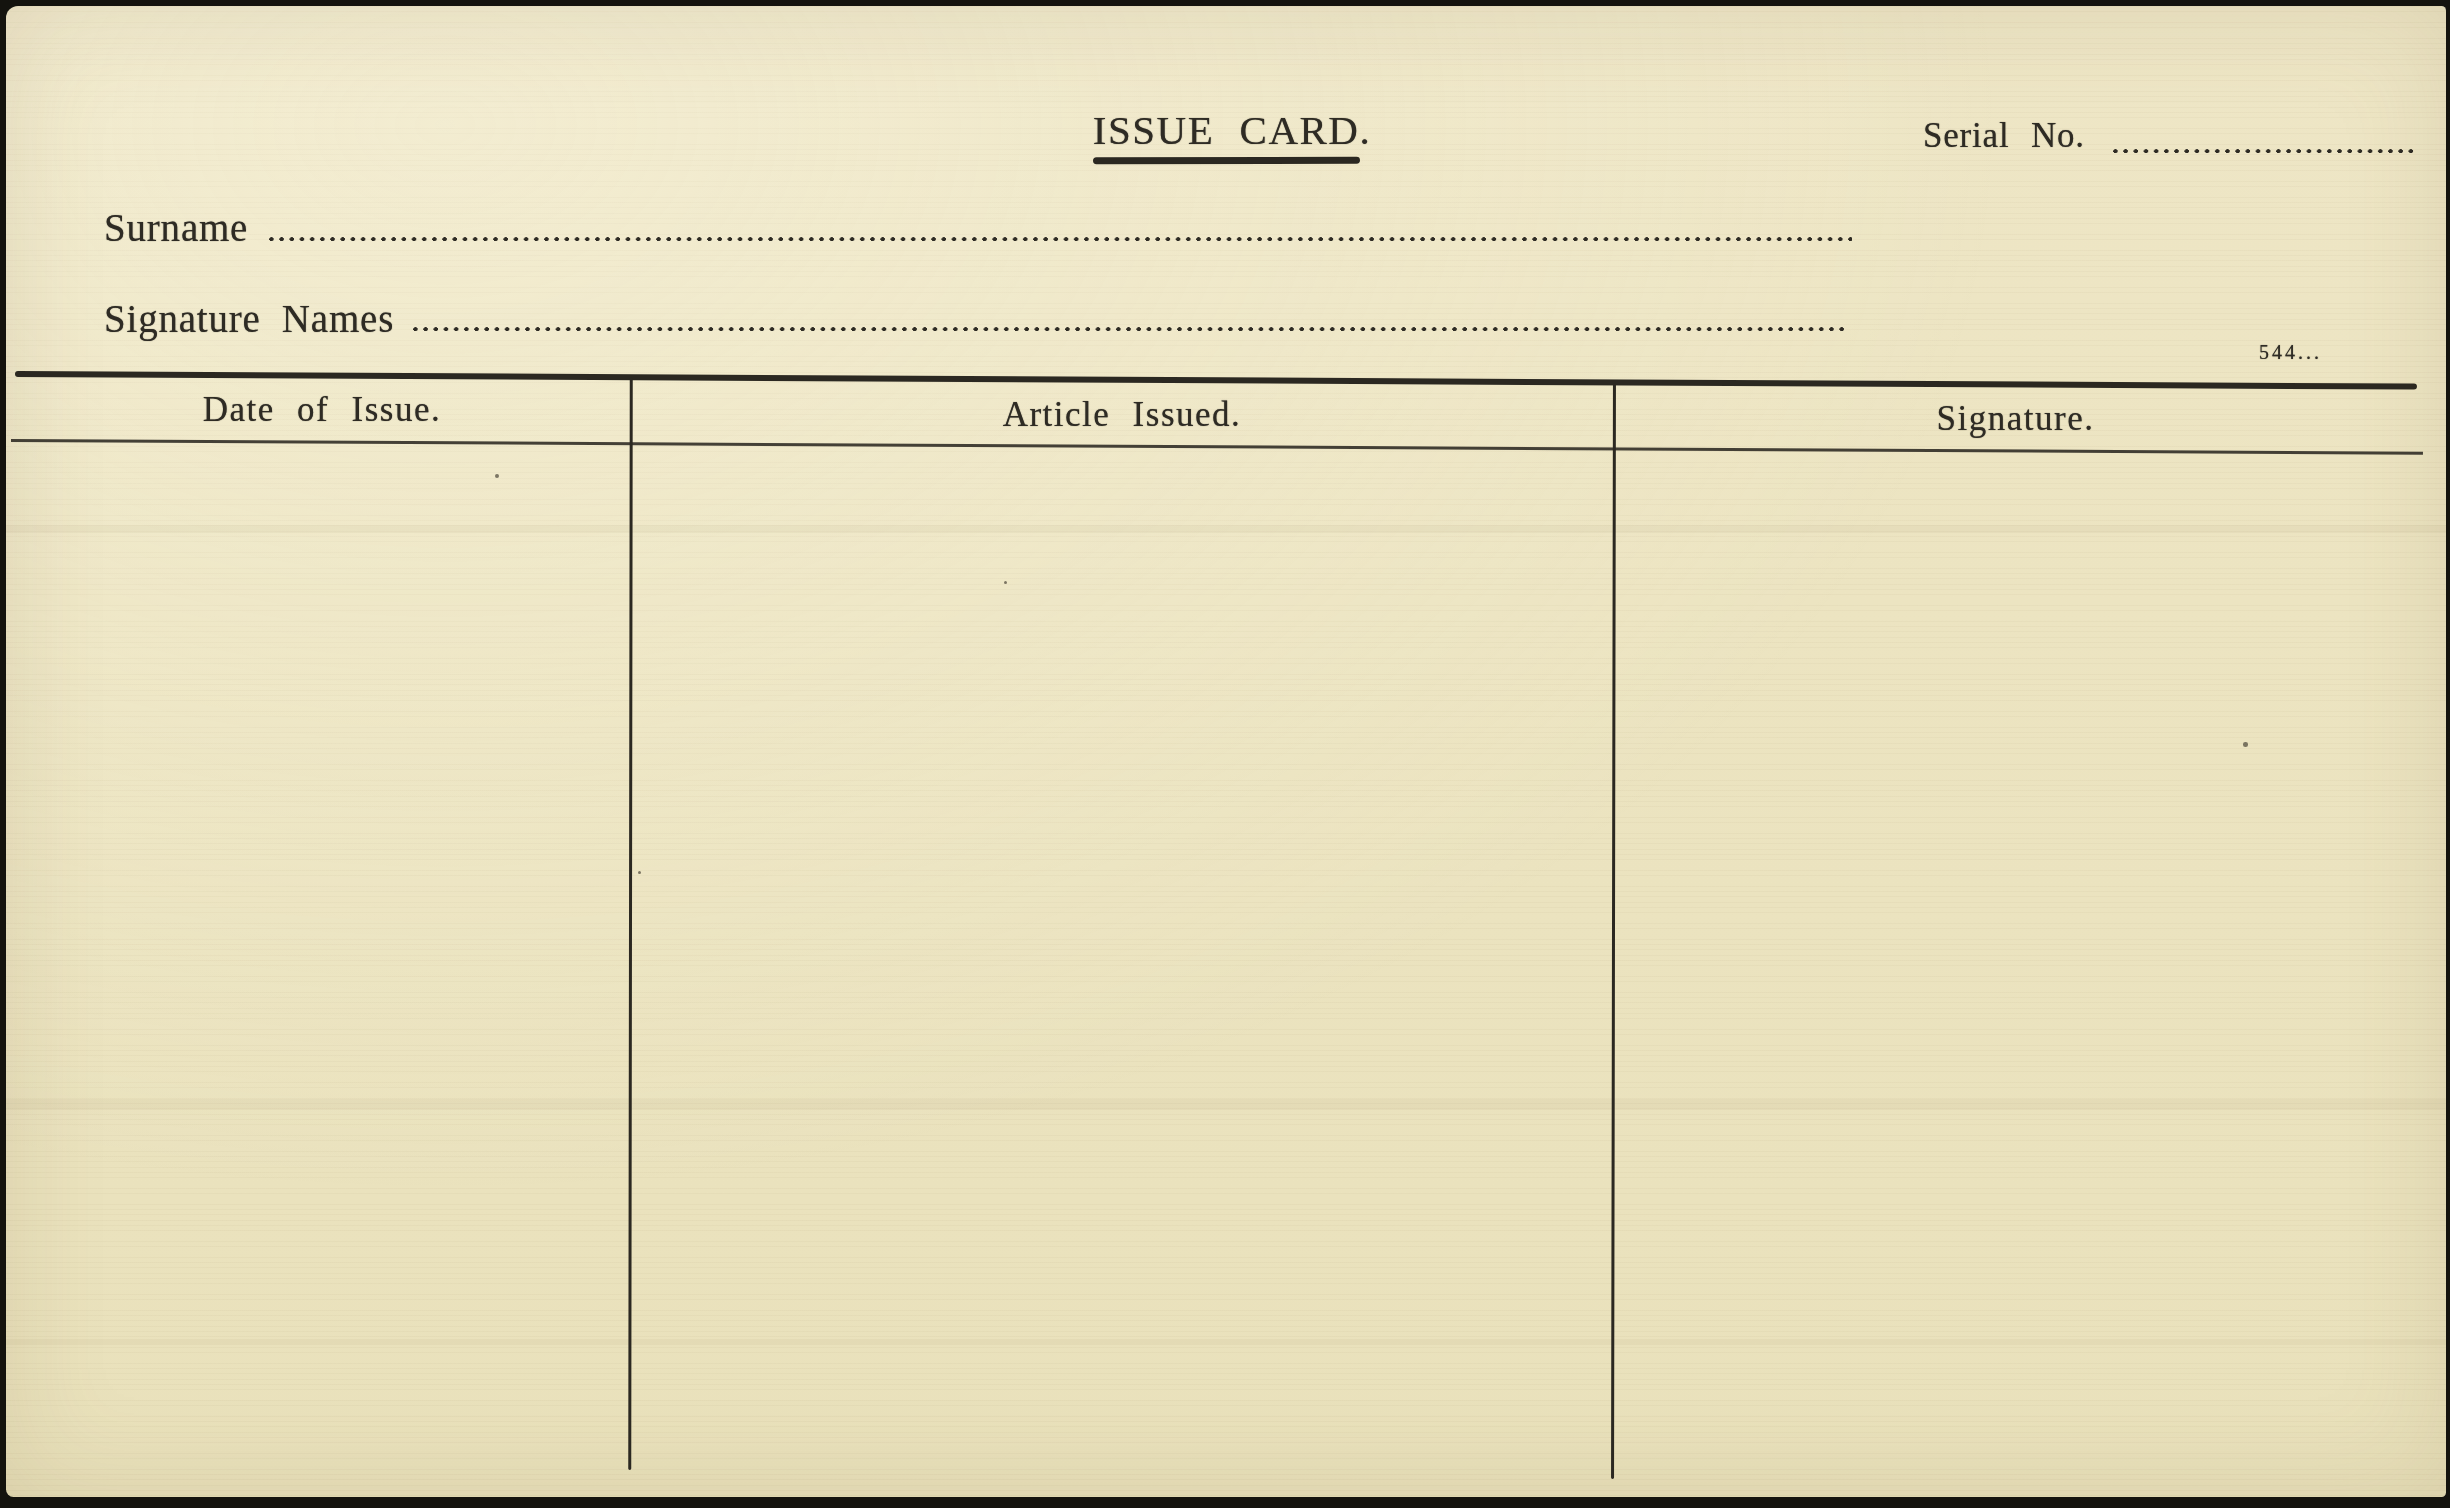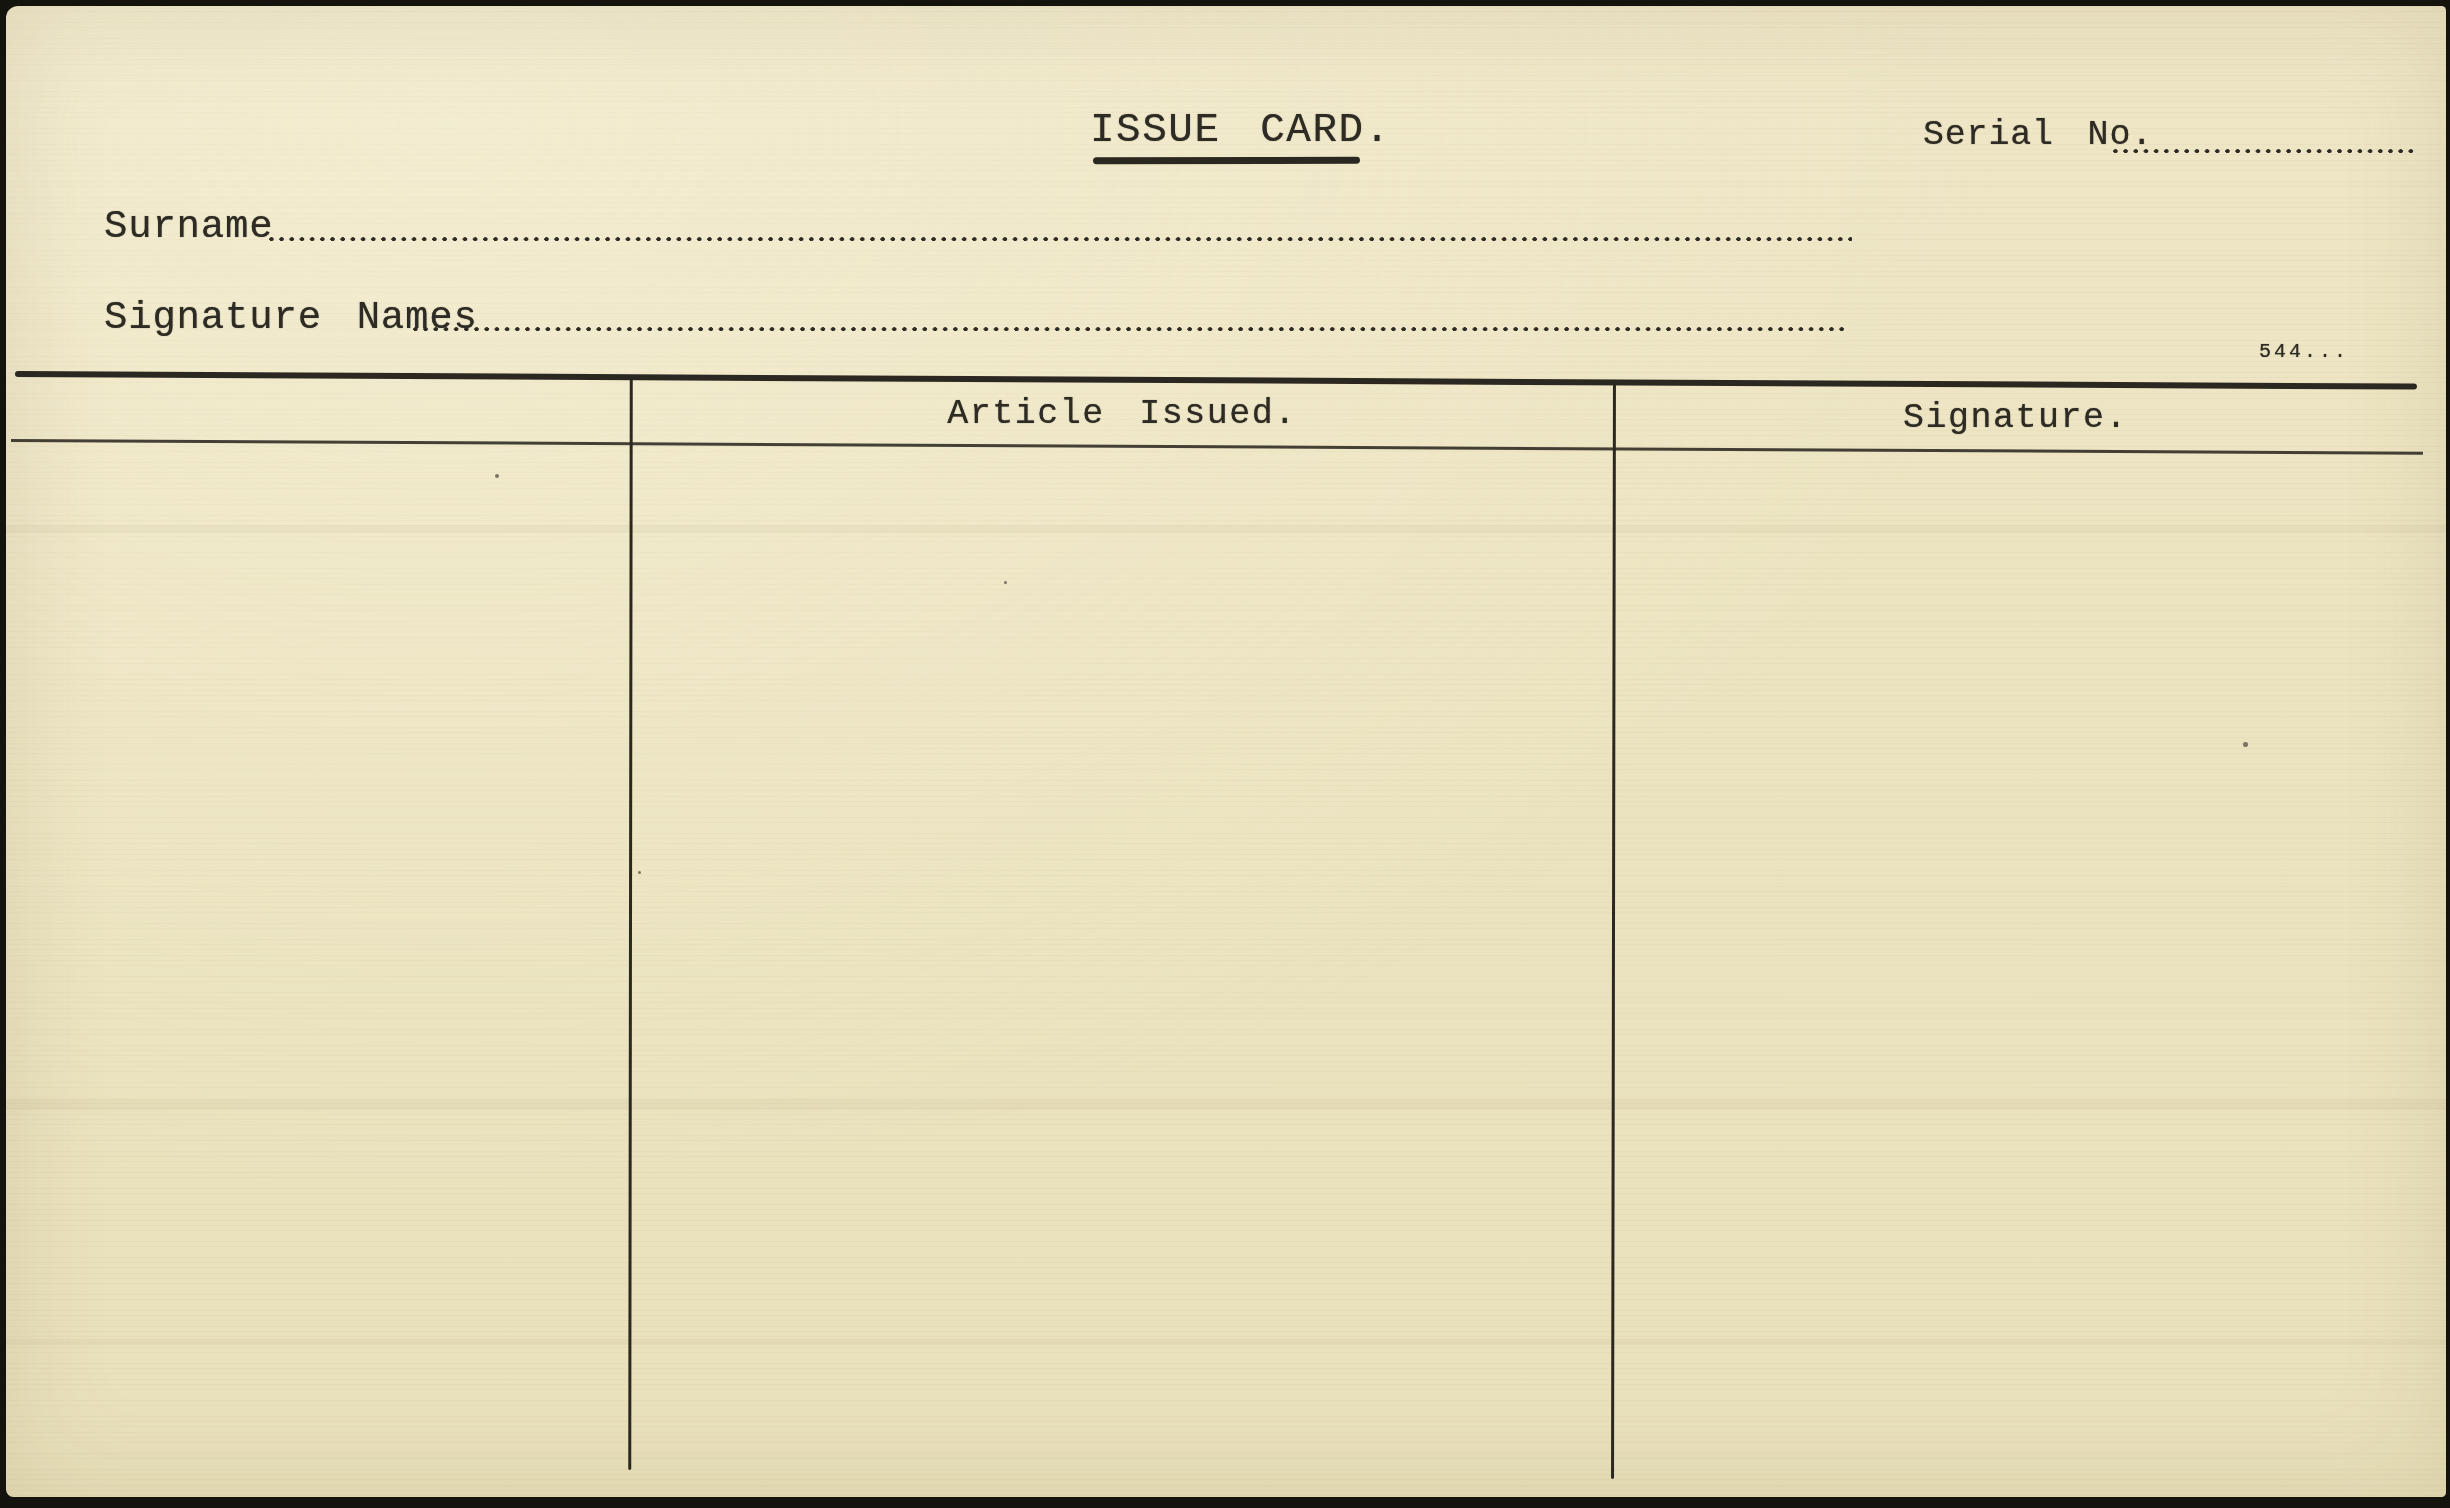--- a/index.html
+++ b/index.html
@@ -6,21 +6,21 @@
     margin: 0;
     padding: 0;
     background: #17160f;
   }
   .stage {
     position: relative;
     width: 2450px;
     height: 1508px;
     overflow: hidden;
     background: #14130e; 
-    font-family: Liberation Mono, monospace;
+    font-family: Liberation Serif, serif;
   }
   
   .paper {
     position: absolute;
     left: 6px; top: 6px; right: 3.8px; bottom: 10.6px;
     background:
       radial-gradient(ellipse at 18% 8%, rgba(255,252,236,0.30), rgba(255,252,236,0) 55%),
       repeating-linear-gradient(180deg,
         rgba(125,108,60,0.045) 0px, rgba(125,108,60,0.045) 0.8px,
         rgba(0,0,0,0) 0.8px, rgba(0,0,0,0) 5.3px),
@@ -147,20 +147,21 @@
     <div class="field-label christian-label ink">Signature Names</div>
     <div class="dotline christian-dots"></div>
 
     <div class="form-number ink">544...</div>
 
     <div class="rule-thick"></div>
     <div class="rule-thin"></div>
     <div class="vrule vrule-1"></div>
     <div class="vrule vrule-2"></div>
 
+    <div class="col-header col-header-1 ink">Date of Issue.</div>
     <div class="col-header col-header-2 ink">Article Issued.</div>
     <div class="col-header col-header-3 ink">Signature.</div>
 
     <div class="table-body"></div>
 
   </div>
 </div>
 
 
 </body></html>

